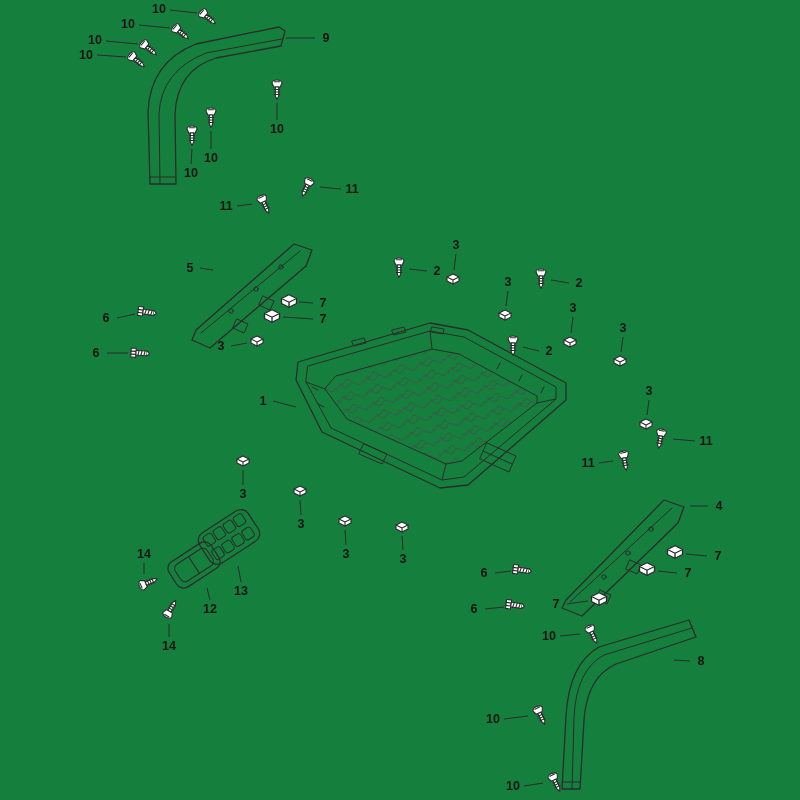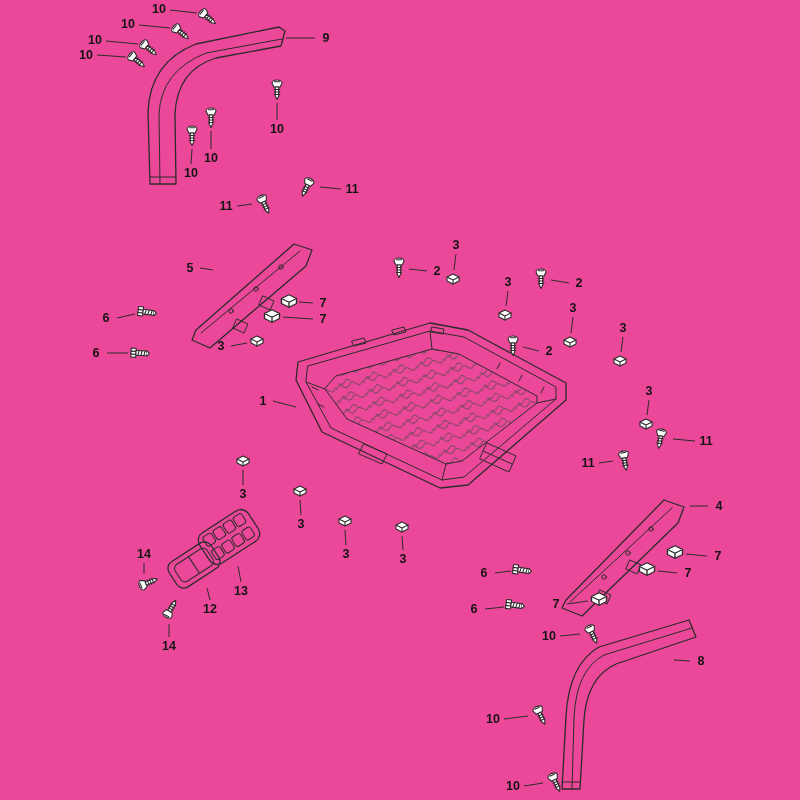--- a/index.html
+++ b/index.html
@@ -1,16 +1,16 @@
 <!DOCTYPE html>
 <html style="--line: #2b2b2b; --label: #141414;"><head>
 <meta charset="utf-8">
 <style>
   html,body{margin:0;padding:0;background:#ffffff;}
-  .canvas{width:800px;height:800px;background:#ec4899;position:relative;overflow:hidden;}
+  .canvas{width:800px;height:800px;background:#15803d;position:relative;overflow:hidden;}
   svg{display:block;}
   .ln{fill:none;stroke:var(--line,#2b2b2b);stroke-width:1.3;stroke-linecap:round;stroke-linejoin:round;}
   .thin{stroke-width:1;}
   .tread{fill:url(#tread);}
   .hw{fill:#ffffff;stroke:var(--line,#2b2b2b);stroke-width:1.1;stroke-linecap:round;stroke-linejoin:round;}
   .leader{stroke:var(--line,#2b2b2b);stroke-width:1;fill:none;}
   .callout{font:bold 12.5px "Liberation Sans",sans-serif;fill:var(--label,#141414);
            text-anchor:middle;dominant-baseline:central;}
 </style>
 </head>

